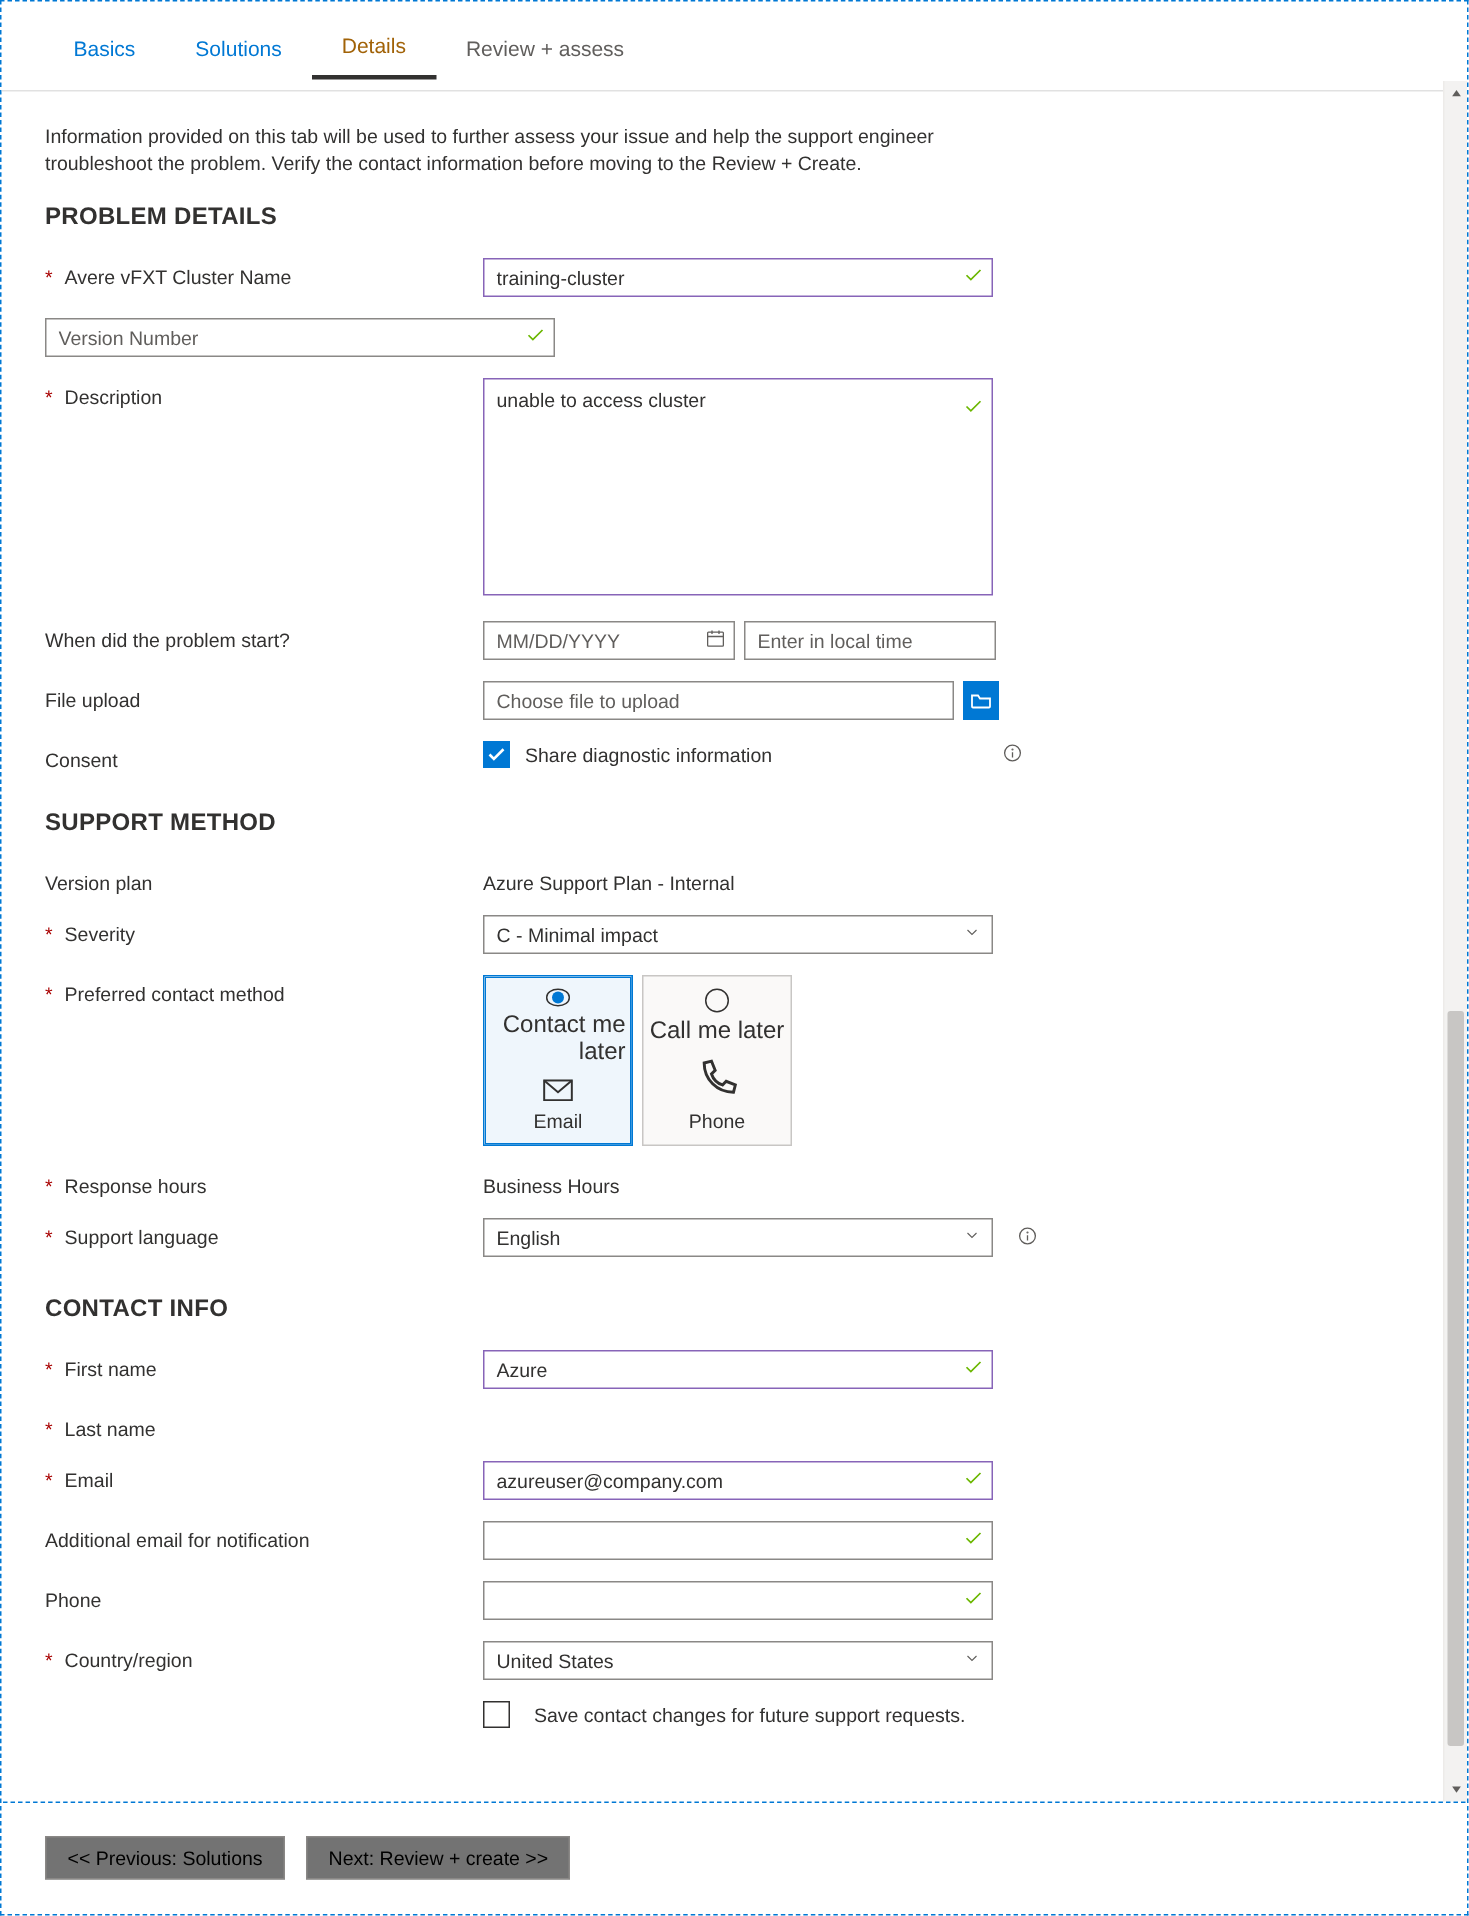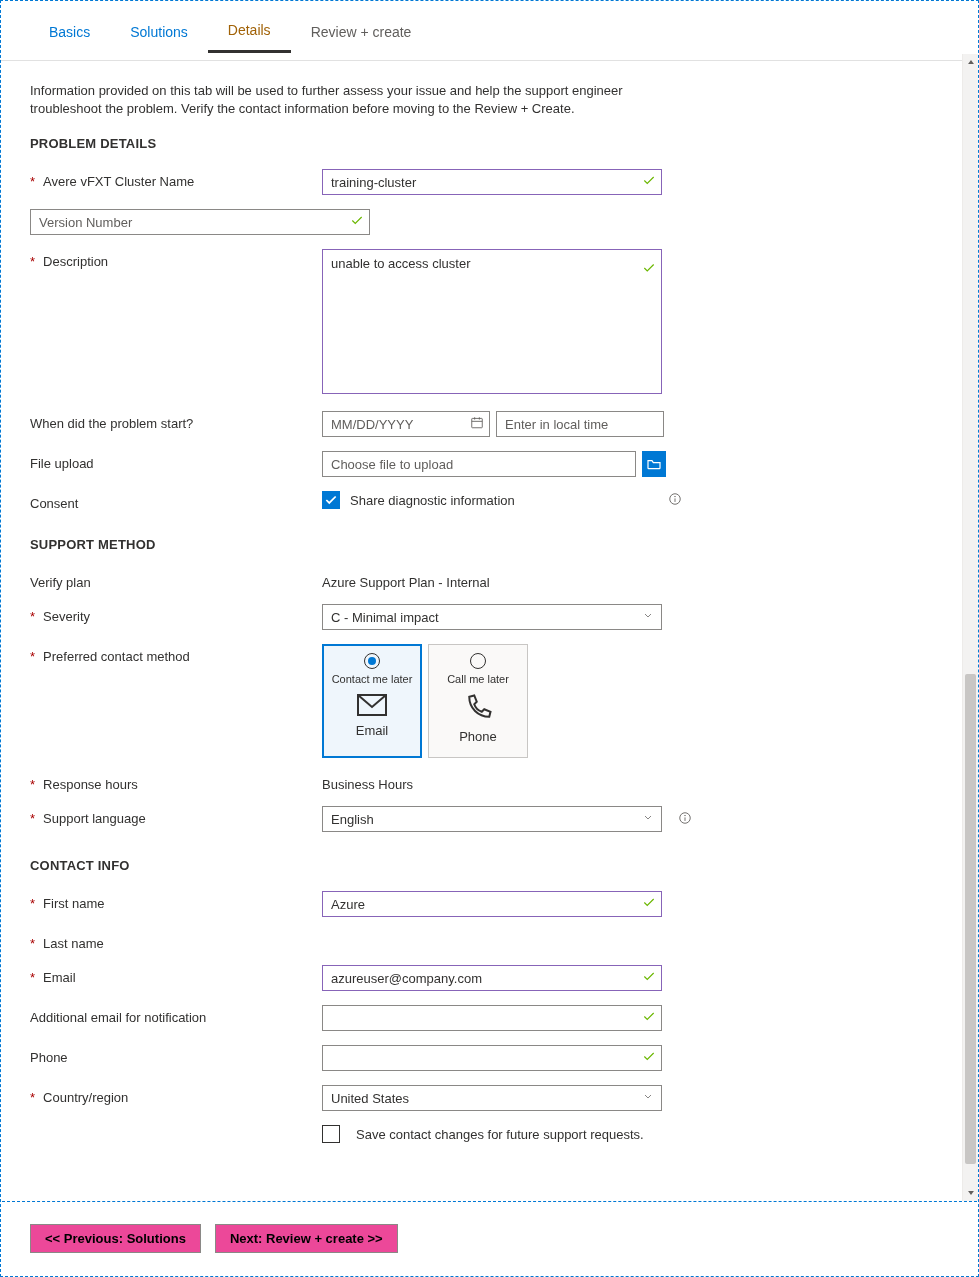--- a/index.html
+++ b/index.html
@@ -36,21 +36,21 @@
 .scroll-area {
   position: absolute;
   top: 53px;
   left: 1px;
   right: 1px;
   bottom: 75px;
   padding: 28px 28px 10px 28px;
   overflow: hidden;
 }
 .intro { color:#323130; font-size:13px; line-height:1.4; max-width:640px; margin-bottom:18px; }
-.section-title { font-weight:700; font-size:13px; letter-spacing:.2px; margin-top:6px; margin-bottom:18px; text-transform:uppercase; }
+.section-title { font-weight:700; font-size:16px; letter-spacing:.2px; margin-top:6px; margin-bottom:18px; text-transform:uppercase; }
 .row { display:flex; align-items:flex-start; margin-bottom:14px; }
 .label-col { width:292px; padding-top:5px; font-size:13px; color:#323130; display:flex; align-items:flex-start; gap:6px; }
 .req { color:#a80000; margin-right:2px; }
 .field-col { flex:0 0 auto; display:flex; align-items:center; gap:6px; }
 .input, .select, .textarea {
   font-family:inherit; font-size:13px; color:#323130;
   border:1px solid #8a8886; background:#fff;
   padding:4px 28px 4px 8px; height:26px; width:340px;
 }
 .input.purple, .textarea.purple { border-color:#8764b8; }
@@ -69,40 +69,40 @@
 .cb.checked { background:#0078d4; border-color:#0078d4; }
 .cb.checked svg { stroke:#fff; }
 .cb-label { margin-left:10px; font-size:13px; }
 .info-ic { margin-left:10px; color:#605e5c; }
 .static-val { font-size:13px; color:#323130; padding-top:5px; }
 .contact-cards { display:flex; gap:6px; }
 .card { width:100px; height:114px; border:1px solid #c8c6c4; background:#faf9f8; display:flex; flex-direction:column; align-items:center; justify-content:flex-start; padding:8px 4px; cursor:pointer; }
 .card.selected { border-color:#0078d4; background:#eff6fc; box-shadow:0 0 0 1px #0078d4 inset; }
 .radio { width:16px; height:16px; border:1px solid #323130; border-radius:50%; display:inline-flex; align-items:center; justify-content:center; margin-bottom:4px; }
 .radio.sel::after { content:""; width:8px; height:8px; border-radius:50%; background:#0078d4; }
-.card-title { font-size:11px; text-align:center; margin-bottom:6px; }
+.card-title { font-size:16px; text-align:right; margin-bottom:6px; }
 .card-sub { font-size:13px; margin-top:6px; }
 .card svg { margin-top:2px; }
 .footer {
   position:absolute; left:1px; right:1px; bottom:1px; height:74px;
   border-top:1px dashed #0078d4; display:flex; align-items:center; gap:14px; padding:0 28px;
 }
-.btn { border:1px solid #8a8886; background:#ec4899; font-family:inherit; font-size:13px; padding:6px 14px; cursor:pointer;font-weight:bold; }
+.btn { border:1px solid #8a8886; background:#737373; font-family:inherit; font-size:13px; padding:6px 14px; cursor:pointer; }
 .scrollbar { position:absolute; right:0; top:53px; bottom:75px; width:16px; background:#f3f2f1; border-left:1px solid #edebe9; }
 .scroll-arrow { height:16px; display:flex; align-items:center; justify-content:center; color:#605e5c; cursor:pointer; }
 .scroll-thumb { position:absolute; left:2px; right:2px; top:620px; height:490px; background:#c8c6c4; border-radius:2px; cursor:pointer; }
 </style>
 </head>
 <body>
 
 <div class="tabbar">
   <div class="tab link">Basics</div>
   <div class="tab link">Solutions</div>
   <div class="tab active">Details</div>
-  <div class="tab">Review + create</div>
+  <div class="tab">Review + assess</div>
 </div>
 
 <div class="scroll-area">
 
   <p class="intro">Information provided on this tab will be used to further assess your issue and help the support engineer troubleshoot the problem. Verify the contact information before moving to the Review + Create.</p>
 
   <h3 class="section-title">PROBLEM DETAILS</h3>
 
   <div class="row">
     <div class="label-col">
@@ -195,21 +195,21 @@
             <line x1="12" y1="11" x2="12" y2="17"></line>
             <circle cx="12" cy="8" r="0.5" fill="currentColor"></circle>
           </svg></span>
     </div>
   </div>
 
   <h3 class="section-title" style="margin-top:26px">SUPPORT METHOD</h3>
 
   <div class="row">
     <div class="label-col">
-        <span>Verify plan</span>
+        <span>Version plan</span>
       </div>
     <div class="static-val">Azure Support Plan - Internal</div>
   </div>
 
   <div class="row">
     <div class="label-col">
         <span class="req">*</span>
         <span>Severity</span>
       </div>
     <div class="field-col">

